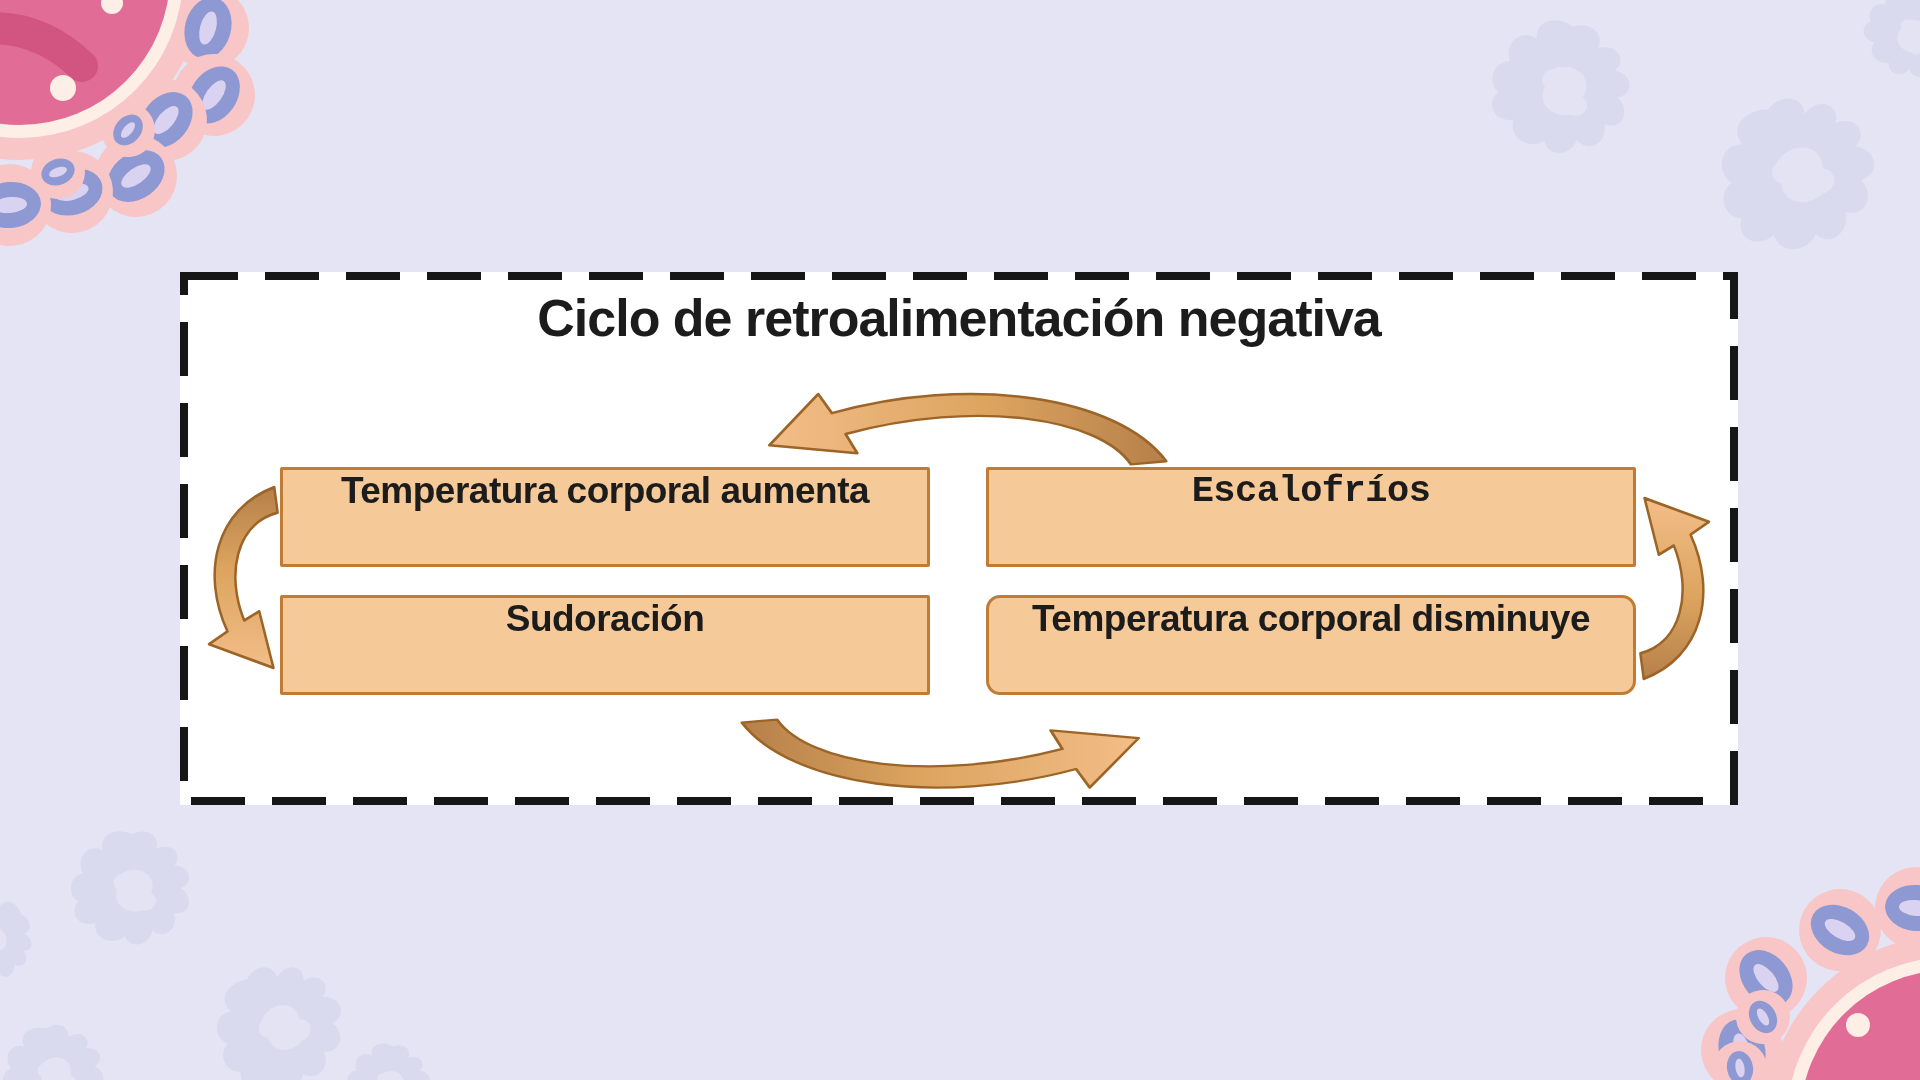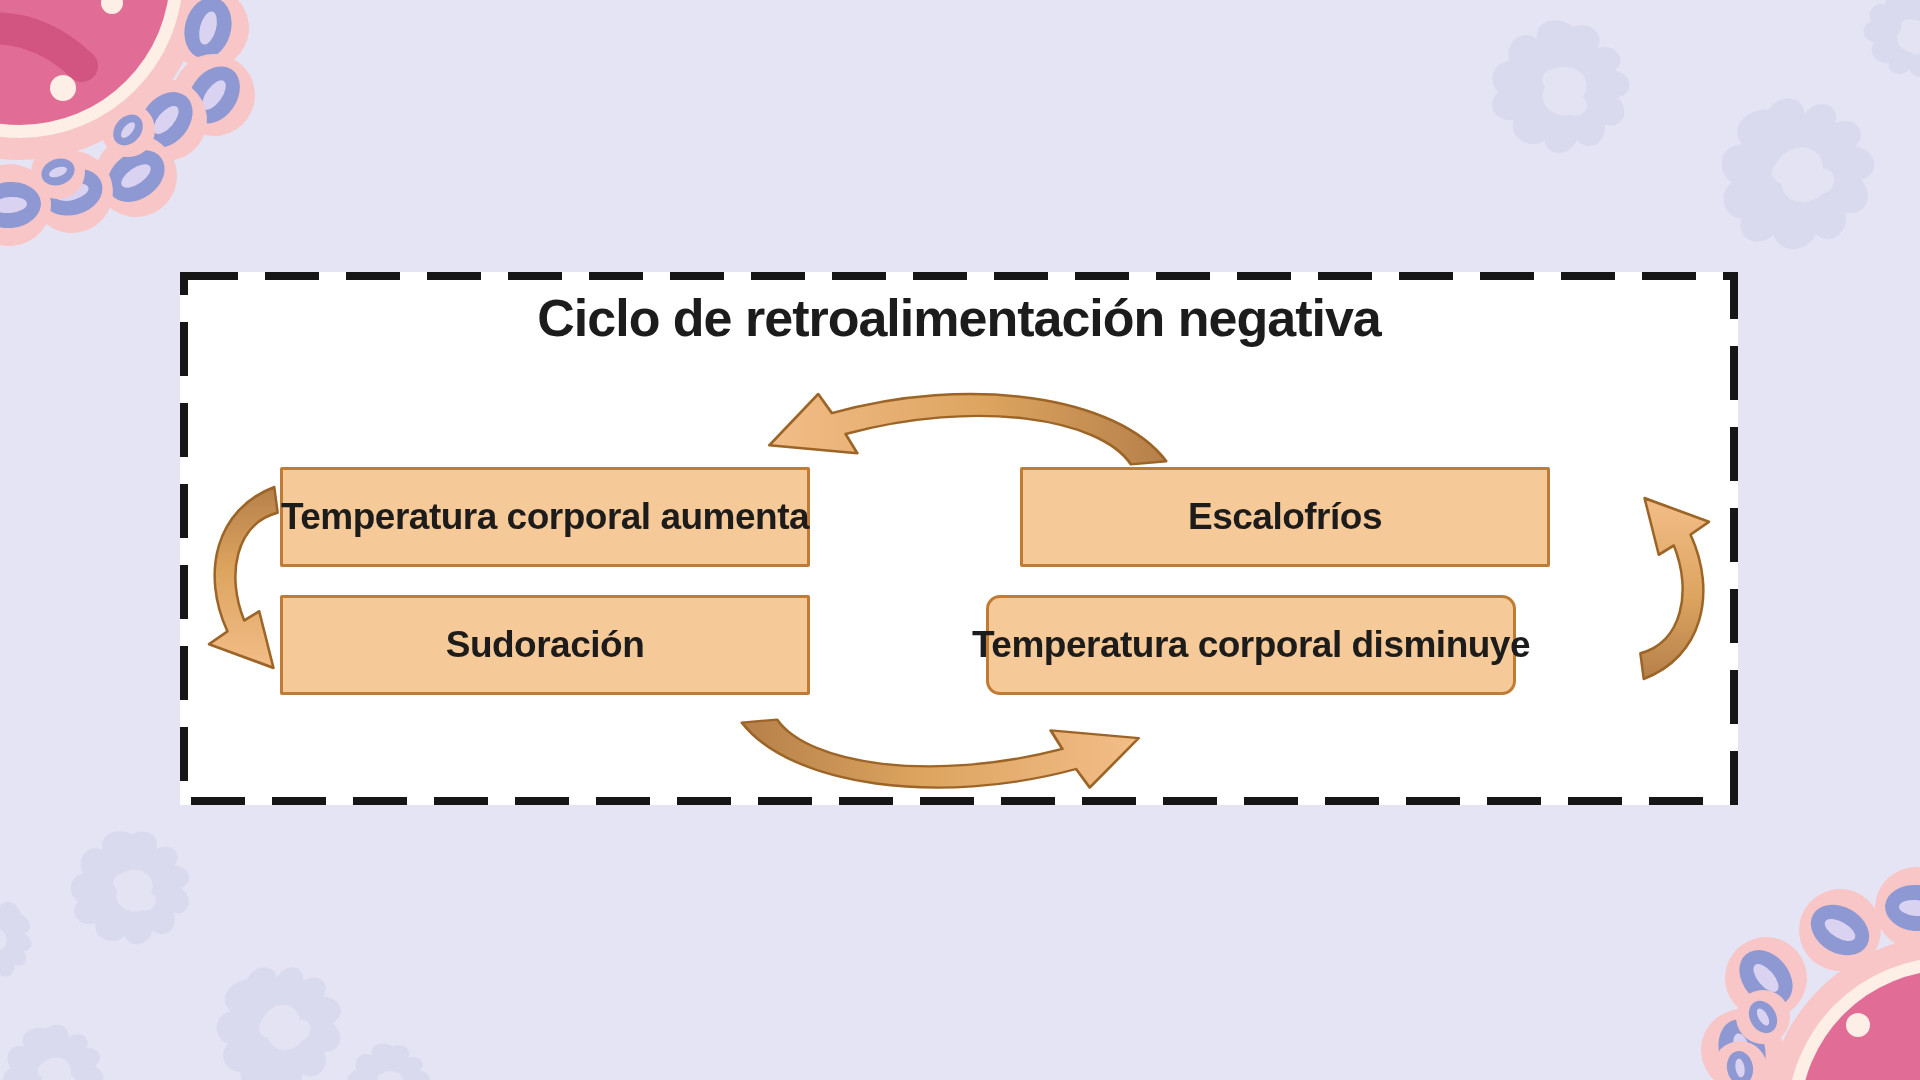--- a/index.html
+++ b/index.html
@@ -25,30 +25,30 @@
   }
   .dash-svg{position:absolute;left:0;top:0;width:1558px;height:533px;}
   .dash-rect{fill:none;stroke:var(--dash,#161616);stroke-width:8;stroke-dasharray:54 27;}
 
   .title{
     position:absolute;left:0;top:16px;width:100%;
     text-align:center;font-size:52px;font-weight:700;letter-spacing:-1px;
     color:var(--text,#1c1c1c);
   }
   .node{
-    position:absolute;width:530px;height:100px;
+    position:absolute;width:650px;height:100px;
     background:var(--box-fill,#f5c998);
     border:3px solid var(--box-border,#c07c35);
     border-radius:2px;box-sizing:border-box;
-    display:flex;align-items:center;justify-content:center;
+    display:flex;justify-content:center;
     font-size:37px;font-weight:700;letter-spacing:-0.5px;
     color:var(--text,#1c1c1c);white-space:nowrap;
   }
   .node-tl{left:100px;top:195px;}
-  .node-tr{left:840px;top:195px;}
+  .node-tr{left:806px;top:195px;font-family:Liberation Mono, monospace;}
   .node-bl{left:100px;top:323px;}
   .node-br{left:806px;top:323px;border-radius:14px;}
 
   .arrow{position:absolute;overflow:visible;}
   .arrow path{stroke:var(--arrow-stroke,#9c6527);stroke-width:3;stroke-linejoin:round;}
   .arrow-top{left:562px;top:106px;width:430px;height:88px;}
   .arrow-bottom{left:556px;top:446px;width:430px;height:85px;transform:rotate(180deg);}
   .arrow-left{left:14px;top:206px;width:92px;height:210px;}
   .arrow-right{left:1452px;top:206px;width:92px;height:210px;transform:rotate(180deg);}
 </style>

